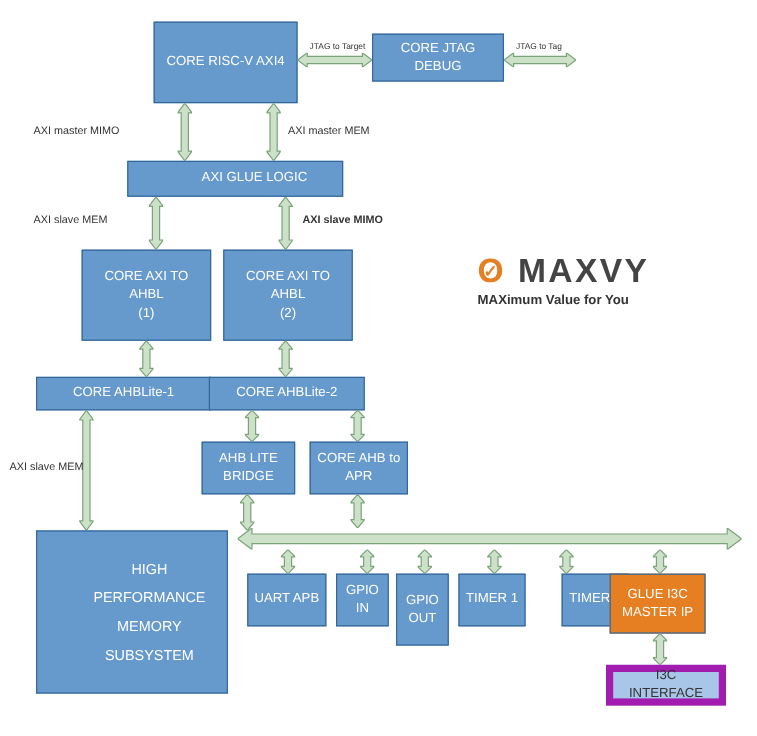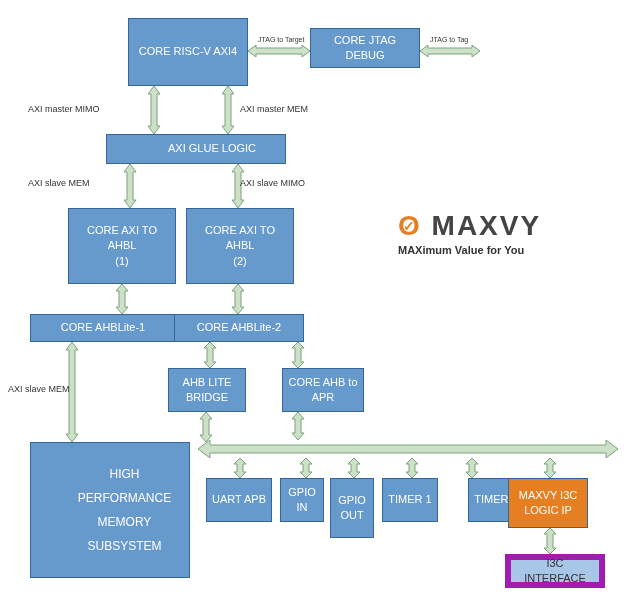--- a/index.html
+++ b/index.html
@@ -67,21 +67,21 @@
       <polygon points="6,0 12,8 9,8 9,36 12,36 6,44 0,36 3,36 3,8 0,8" fill="#cde0c8" stroke="#7aa37a"></polygon>
     </svg>
 </div>
 <div class="label" style="left:28px; top:178px;">AXI slave MEM</div>
 
 <div class="arrow-v" style="left:232px; top:164px; height:44px;">
   <svg viewBox="0 0 12 44">
       <polygon points="6,0 12,8 9,8 9,36 12,36 6,44 0,36 3,36 3,8 0,8" fill="#cde0c8" stroke="#7aa37a"></polygon>
     </svg>
 </div>
-<div class="label" style="left:240px; top:178px;">AXI slave MIMO</div>
+<div class="label" style="left:252px; top:178px;font-weight:bold;">AXI slave MIMO</div>
 
 <div class="box" style="left:68px; top:208px; width:108px; height:76px; white-space:pre-line;"><span>CORE AXI TO AHBL
 (1)</span></div>
 <div class="box" style="left:186px; top:208px; width:108px; height:76px; white-space:pre-line;"><span>CORE AXI TO AHBL
 (2)</span></div>
 
 <div class="arrow-v" style="left:116px; top:284px; height:30px;">
   <svg viewBox="0 0 12 30">
       <polygon points="6,0 12,7 9,7 9,23 12,23 6,30 0,23 3,23 3,7 0,7" fill="#cde0c8" stroke="#7aa37a"></polygon>
     </svg>
@@ -113,21 +113,21 @@
 </div>
 <div class="arrow-v" style="left:292px; top:342px; height:26px;">
   <svg viewBox="0 0 12 26">
       <polygon points="6,0 12,6 9,6 9,20 12,20 6,26 0,20 3,20 3,6 0,6" fill="#cde0c8" stroke="#7aa37a"></polygon>
     </svg>
 </div>
 
 <div class="box" style="left:168px; top:368px; width:78px; height:44px;">
     <span>AHB LITE BRIDGE</span>
   </div>
-<div class="box" style="left:258px; top:368px; width:82px; height:44px;margin-left:24px;">
+<div class="box" style="left:258px; top:368px; width:82px; height:44px;">
     <span>CORE AHB to APR</span>
   </div>
 
 <div class="arrow-v" style="left:200px; top:412px; height:30px;">
   <svg viewBox="0 0 12 30">
       <polygon points="6,0 12,7 9,7 9,23 12,23 6,30 0,23 3,23 3,7 0,7" fill="#cde0c8" stroke="#7aa37a"></polygon>
     </svg>
 </div>
 <div class="arrow-v" style="left:292px; top:412px; height:28px;">
   <svg viewBox="0 0 12 28">
@@ -174,21 +174,21 @@
 <div class="box" style="left:330px; top:478px; width:44px; height:60px;justify-content:center;">
     <span>GPIO OUT</span>
   </div>
 <div class="box" style="left:382px; top:478px; width:56px; height:44px;">
     <span>TIMER 1</span>
   </div>
 <div class="box" style="left:468px; top:478px; width:56px; height:44px;">
     <span>TIMER 2</span>
   </div>
 <div class="box orange" style="left:508px; top:478px; width:80px; height:50px;">
-    <span>MAXVY I3C LOGIC IP</span>
+    <span>GLUE I3C MASTER IP</span>
   </div>
 
 <div class="arrow-v" style="left:544px; top:528px; height:26px;"><svg viewBox="0 0 12 26">
       <polygon points="6,0 12,6 9,6 9,20 12,20 6,26 0,20 3,20 3,6 0,6" fill="#cde0c8" stroke="#7aa37a"></polygon>
     </svg></div>
 
 <div class="box lightblue" style="left:505px; top:554px; width:100px; height:34px; font-size:11px;">
     <span>I3C INTERFACE</span>
   </div>
 

